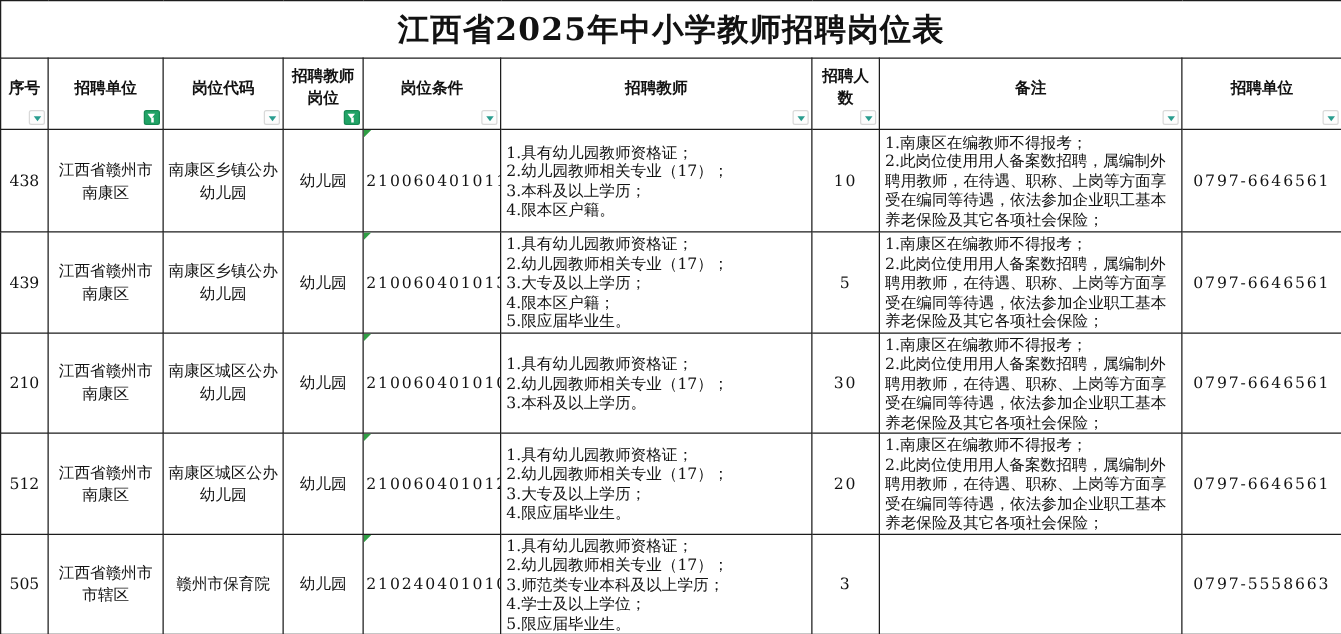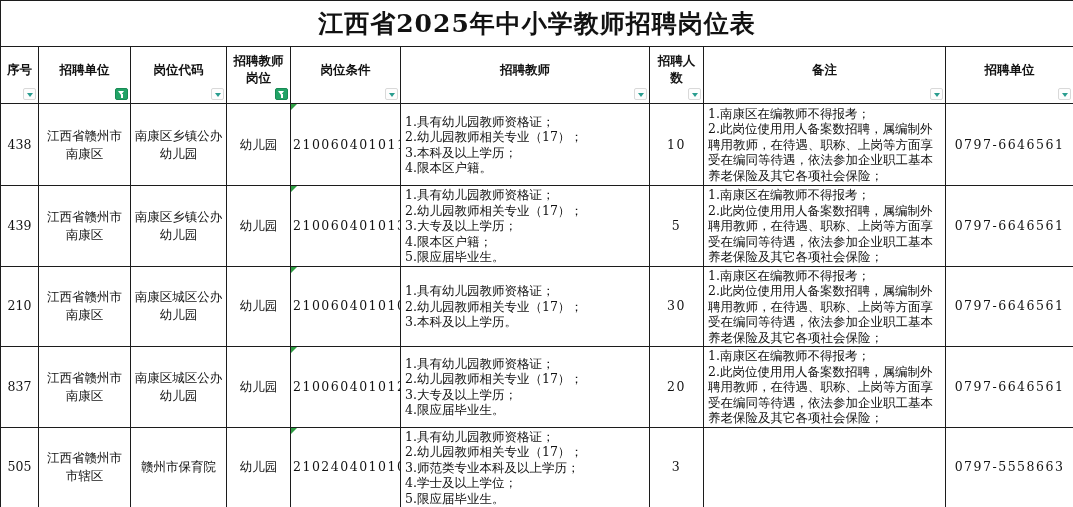--- a/index.html
+++ b/index.html
@@ -119,21 +119,21 @@
     <td class="l">1.具有幼儿园教师资格证；
 2.幼儿园教师相关专业（17）；
 3.本科及以上学历。</td>
     <td class="c num">30</td>
     <td class="l">1.南康区在编教师不得报考；
 2.此岗位使用用人备案数招聘，属编制外聘用教师，在待遇、职称、上岗等方面享受在编同等待遇，依法参加企业职工基本养老保险及其它各项社会保险；</td>
     <td class="c num">0797-6646561</td>
   </tr>
 
   <tr style="height:77px">
-    <td class="c">837</td>
+    <td class="c">512</td>
     <td class="c">江西省赣州市
 南康区</td>
     <td class="c">南康区城区公办
 幼儿园</td>
     <td class="c">幼儿园</td>
     <td class="c num tri">210060401012</td>
     <td class="l">1.具有幼儿园教师资格证；
 2.幼儿园教师相关专业（17）；
 3.大专及以上学历；
 4.限应届毕业生。</td>

